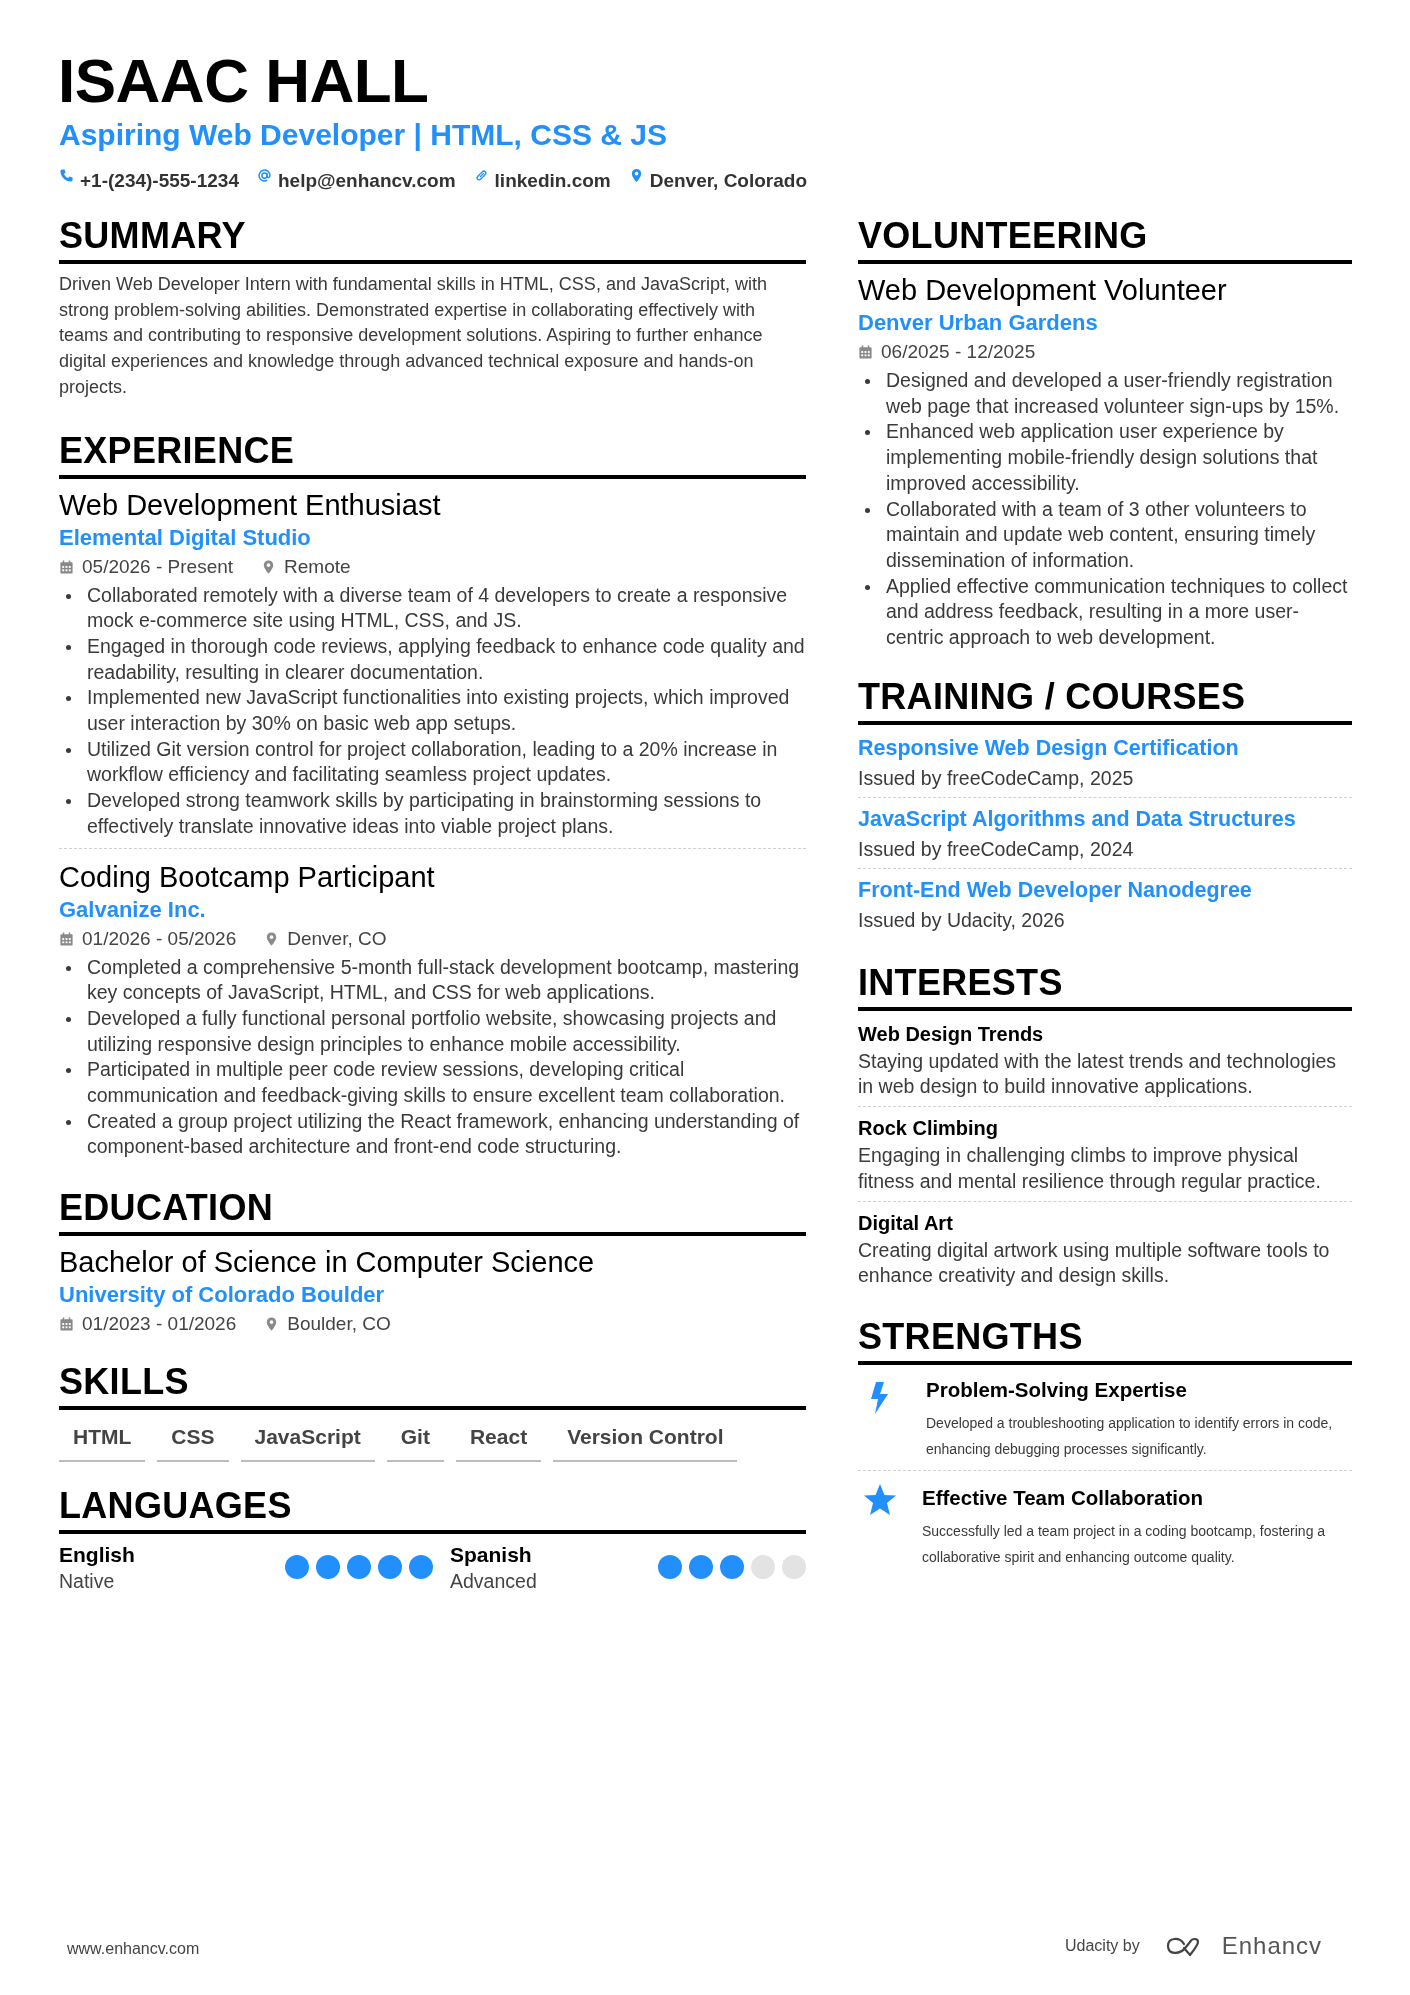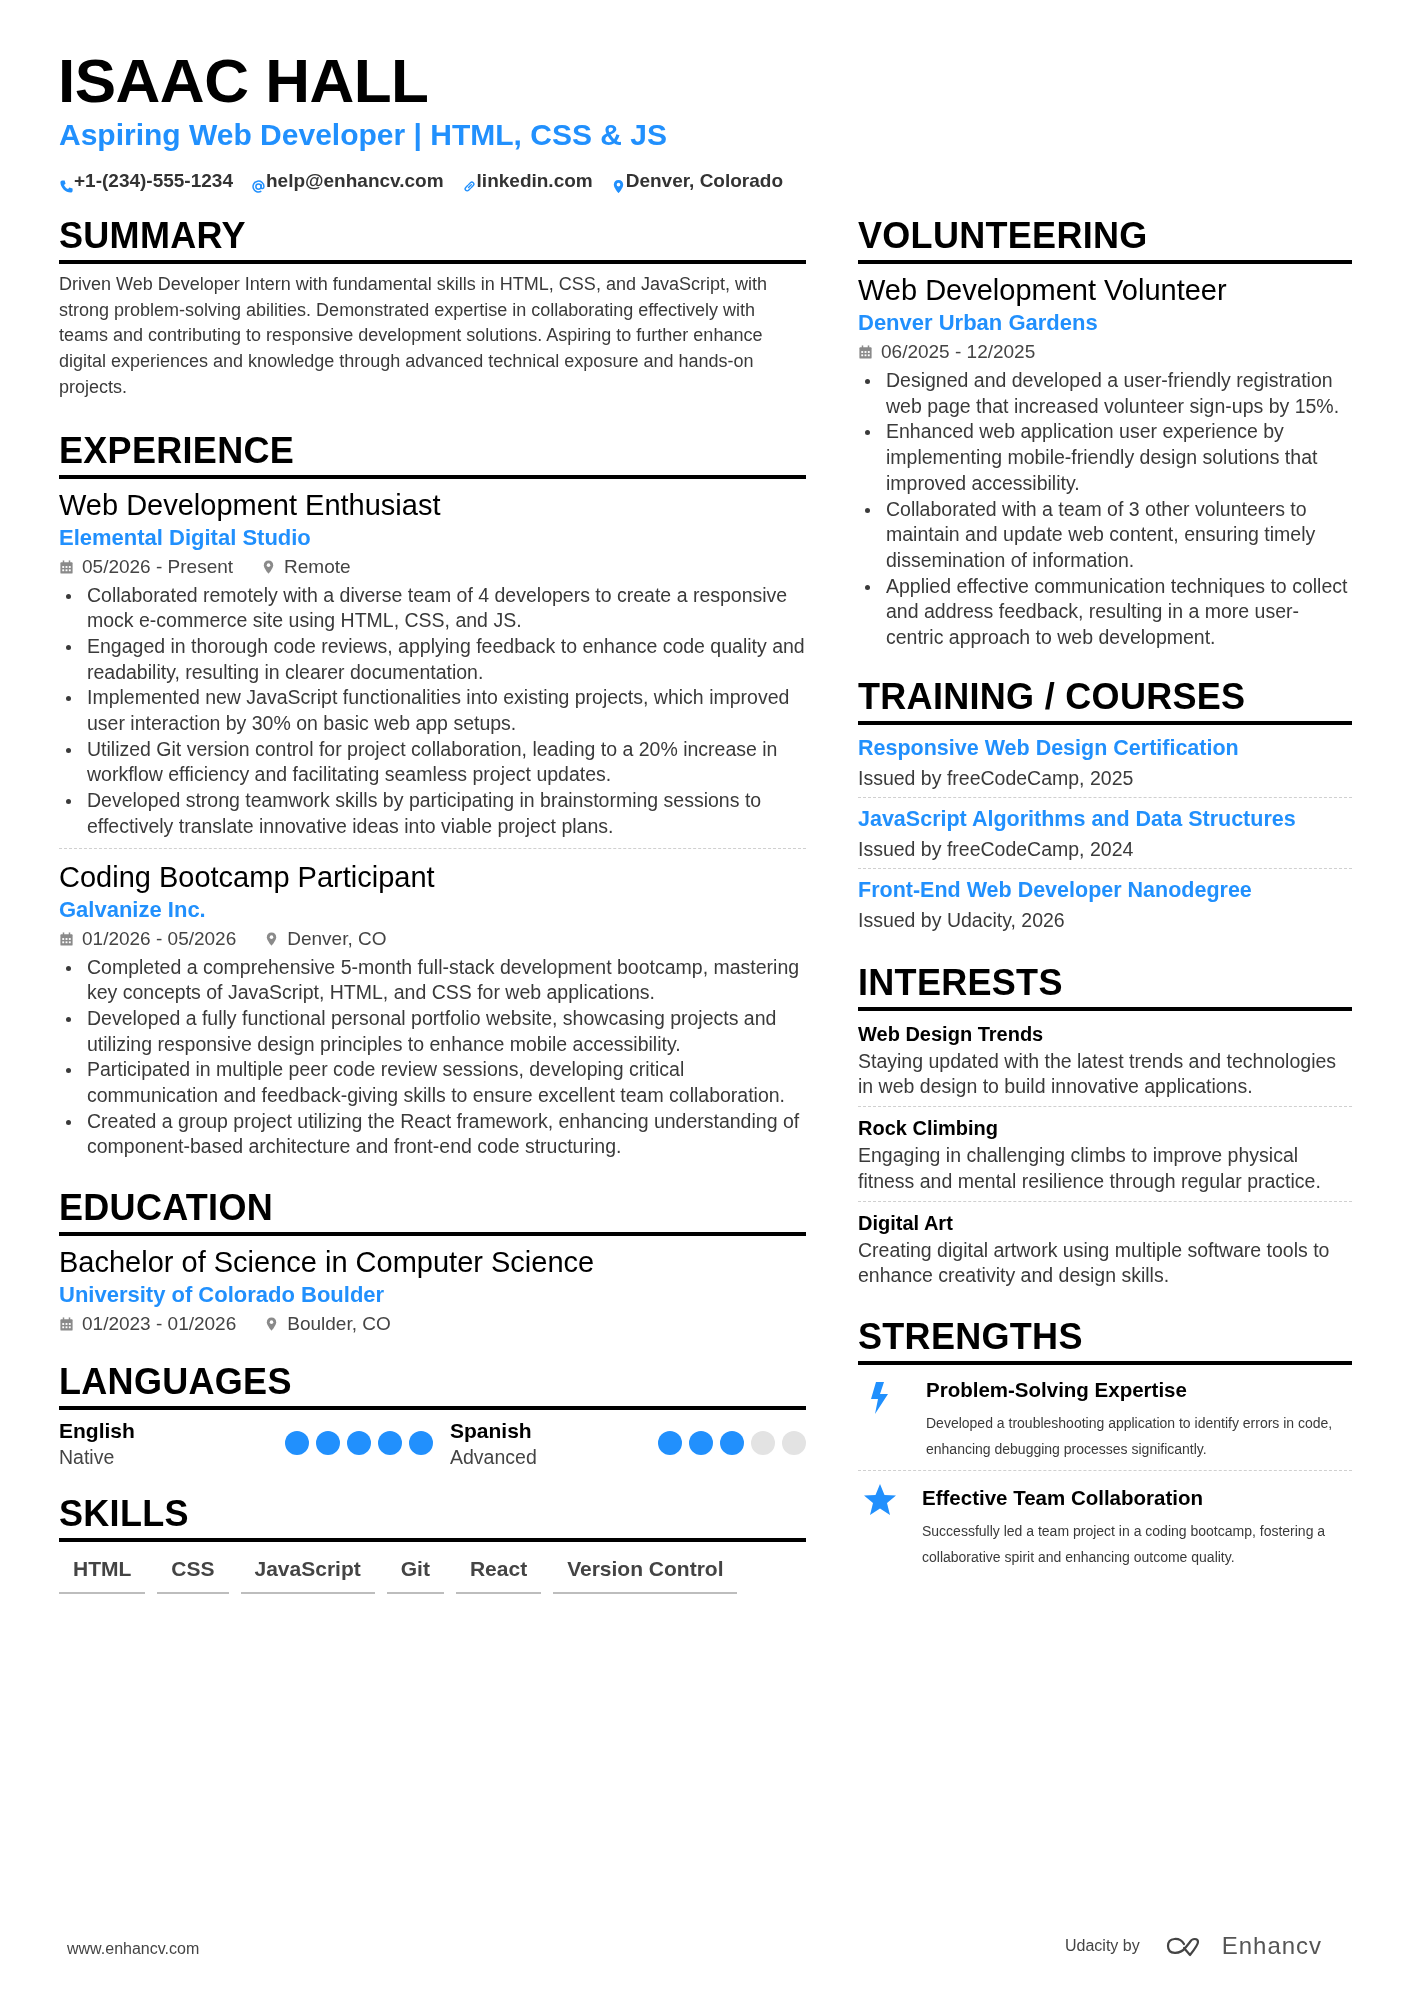--- a/index.html
+++ b/index.html
@@ -2,21 +2,21 @@
 <html><head>
 <meta charset="utf-8">
 <style>
   html, body { margin:0; padding:0; background:#ffffff; }
   body { width:1410px; height:1995px; position:relative; overflow:hidden; font-family:"Liberation Sans", sans-serif; color:#3a3a3a; }
   .page { position:absolute; left:0; top:0; width:1410px; height:1995px; }
 
   .name { position:absolute; left:58px; top:46px; font-size:62px; font-weight:700; color:#000; letter-spacing:-0.5px; line-height:70px; margin:0; }
   .subtitle { position:absolute; left:59px; top:116px; font-size:30px; font-weight:700; color:#2190fd; line-height:38px; }
   .contacts { position:absolute; left:59px; top:168px; display:flex; gap:18px; font-size:19px; font-weight:700; color:#333; line-height:26px; }
-  .contact { display:flex; align-items:flex-end; }
+  .contact { display:flex; align-items:flex-start; gap:6px; }
   .contact svg { width:15px; height:15px; }
 
   .col { position:absolute; top:214px; }
   .col-left { left:59px; width:747px; }
   .col-right { left:858px; width:494px; }
 
   .section { margin-bottom:22px; }
   .section-title { font-size:36px; font-weight:700; color:#000; line-height:44px; margin:0; letter-spacing:0.3px; }
   .section-rule { height:4px; background:#000; margin-top:2px; margin-bottom:8px; }
 
@@ -214,20 +214,33 @@
         <span class="meta-item">
           <svg viewBox="0 0 16 16">
               <path d="M8 1 C5 1 3 3.2 3 6 C3 9.5 8 15 8 15 C8 15 13 9.5 13 6 C13 3.2 11 1 8 1 Z" fill="#8a8a8a"></path>
               <circle cx="8" cy="6" r="1.9" fill="#fff"></circle>
             </svg>
           <span>Boulder, CO</span>
         </span>
       </div>
     </section>
 
+    <section class="section" style="margin-top:18px">
+      <h2 class="section-title">SKILLS</h2>
+      <div class="section-rule"></div>
+      <div class="skills">
+        <span class="skill">HTML</span>
+        <span class="skill">CSS</span>
+        <span class="skill">JavaScript</span>
+        <span class="skill">Git</span>
+        <span class="skill">React</span>
+        <span class="skill">Version Control</span>
+      </div>
+    </section>
+
     <section class="section" style="margin-top:22px">
       <h2 class="section-title">LANGUAGES</h2>
       <div class="section-rule"></div>
       <div class="lang-row">
         <div class="lang">
           <div>
             <div class="lang-name">English</div>
             <div class="lang-level">Native</div>
           </div>
           <div class="dots">
@@ -244,33 +257,20 @@
             <div class="lang-level">Advanced</div>
           </div>
           <div class="dots">
             <span class="dot"></span>
             <span class="dot"></span>
             <span class="dot"></span>
             <span class="dot off"></span>
             <span class="dot off"></span>
           </div>
         </div>
-      </div>
-    </section>
-
-    <section class="section" style="margin-top:18px">
-      <h2 class="section-title">SKILLS</h2>
-      <div class="section-rule"></div>
-      <div class="skills">
-        <span class="skill">HTML</span>
-        <span class="skill">CSS</span>
-        <span class="skill">JavaScript</span>
-        <span class="skill">Git</span>
-        <span class="skill">React</span>
-        <span class="skill">Version Control</span>
       </div>
     </section>
   </div>
 
   <div class="col col-right">
 
     <section class="section">
       <h2 class="section-title">VOLUNTEERING</h2>
       <div class="section-rule"></div>
       <div class="entry-title">Web Development Volunteer</div>

